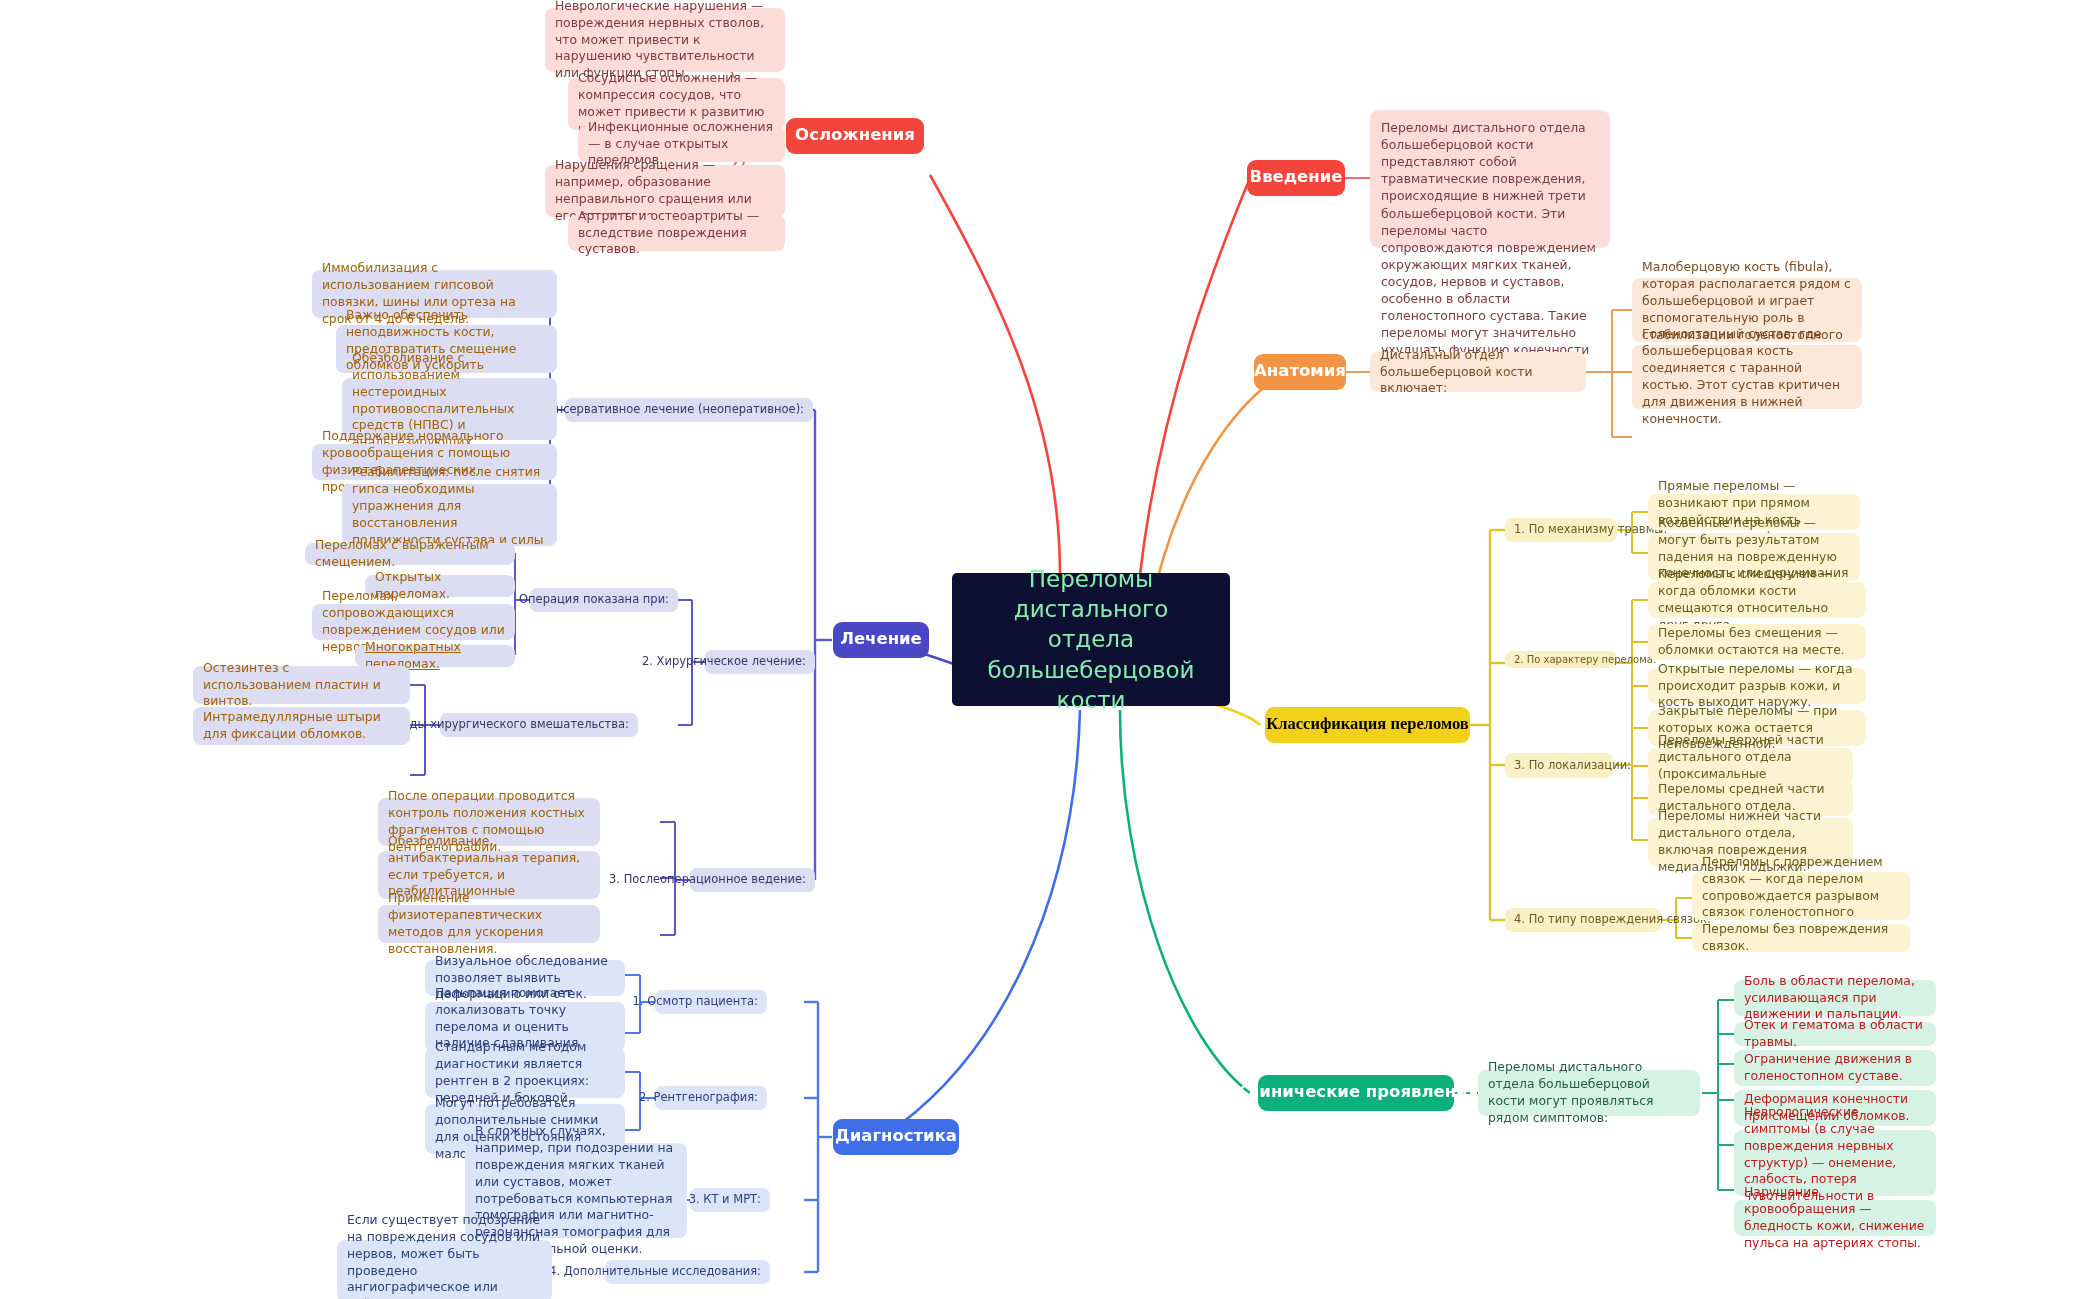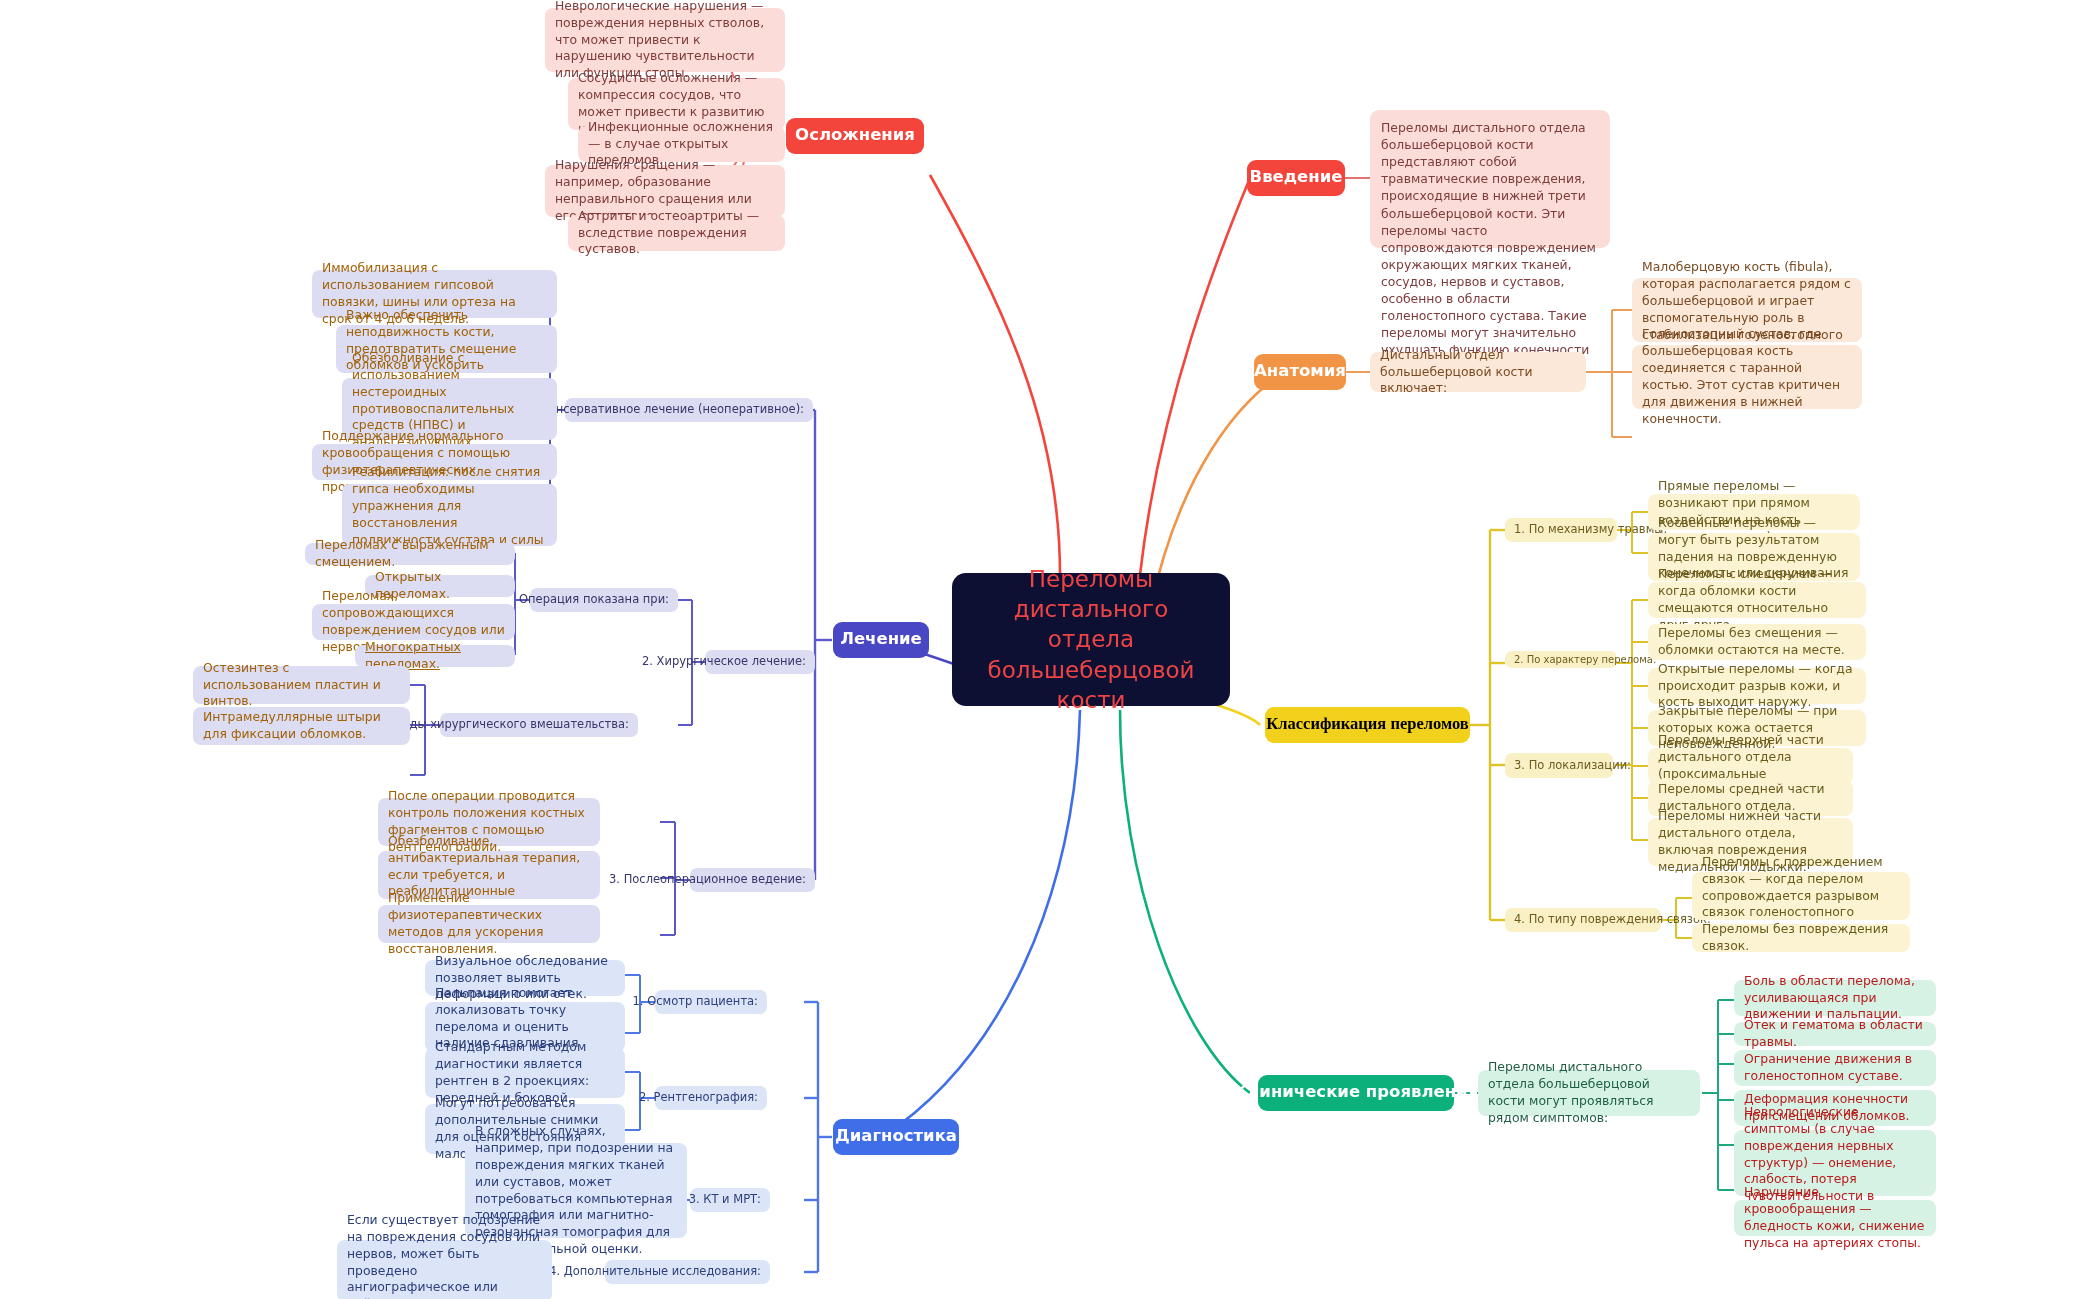--- a/index.html
+++ b/index.html
@@ -10,21 +10,21 @@
     overflow:hidden;
     position:relative;
   }
   #canvas{position:absolute;left:0;top:0;width:2100px;height:1299px;}
   svg.links{position:absolute;left:0;top:0;width:2100px;height:1299px;pointer-events:none;}
 
   .node{position:absolute;box-sizing:border-box;}
 
   
   .central{
-    background:#0d1033;color:#ef4444;border-radius:14px;
+    background:#0d1033;color:#86efac;border-radius:5px;
     display:flex;align-items:center;justify-content:center;text-align:center;
     font-size:23px;line-height:1.32;font-weight:400;padding:10px 18px;
   }
 
   
   .pill{
     border-radius:9px;color:#ffffff;font-weight:700;font-size:16.5px;
     display:flex;align-items:flex-start;justify-content:center;text-align:center;
     padding:7px 14px;white-space:nowrap;
   }

